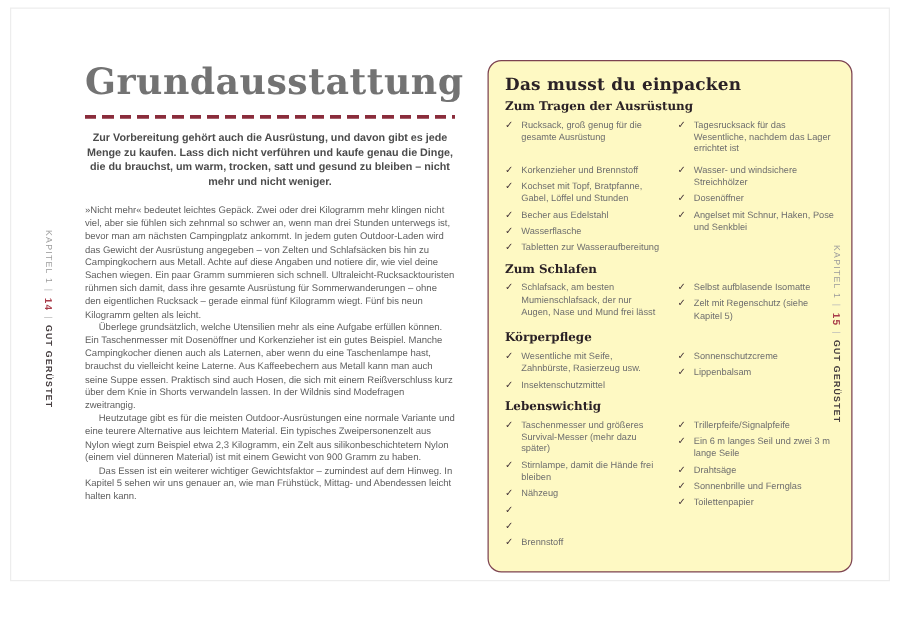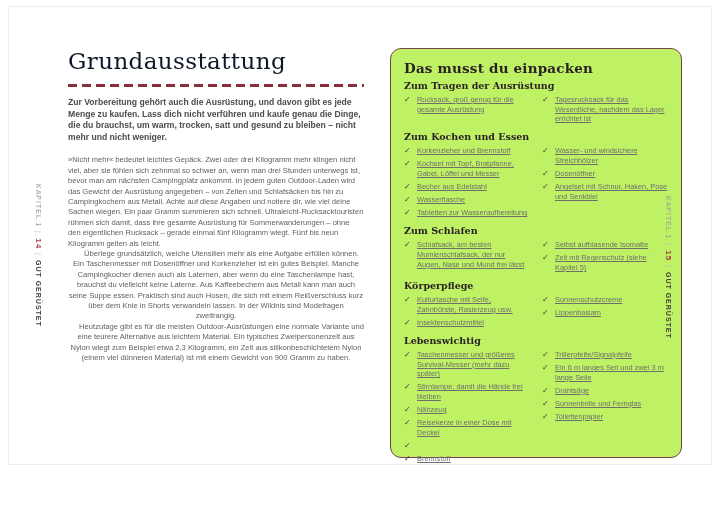--- a/index.html
+++ b/index.html
@@ -5,73 +5,74 @@
   html,body{margin:0;padding:0;background:#ffffff;}
   body{width:720px;height:509px;overflow:hidden;position:relative;
        font-family:"Liberation Sans","DejaVu Sans",sans-serif;
        -webkit-font-smoothing:antialiased;}
   .page-frame{position:absolute;left:8px;top:6px;width:702px;height:457px;
        border:1px solid #ededed;background:#fff;}
 
   
   .left-page{position:absolute;left:68px;top:48px;width:296px;}
   .book-title{font-family:"DejaVu Serif","Liberation Serif",serif;
-       font-weight:normal;font-size:23px;letter-spacing:.4px;color:#0f172a;}
+       font-weight:bold;font-size:29px;letter-spacing:.4px;color:#737373;}
   .dashed-rule{margin-top:10px;height:3px;width:100%;
        background:repeating-linear-gradient(to right,var(--maroon) 0 9px,transparent 9px 14px);}
   .intro{margin-top:10px;font-weight:bold;font-size:8.6px;line-height:11.6px;
-       color:#4c4c4c;text-align:left;}
+       color:#4c4c4c;text-align:center;}
   .bodytext{margin-top:12px;font-size:7.6px;line-height:10.4px;color:#5f5f5f;
        hyphens:auto;}
   .bodytext p{margin:0;}
-  .bodytext p.indent{text-indent:11px;text-align:center;}
+  .bodytext p.indent{text-indent:11px;}
 
   
   .margin-vert{position:absolute;writing-mode:vertical-rl;text-orientation:mixed;
        font-size:7px;letter-spacing:1px;white-space:nowrap;}
   .margin-vert .chapter{color:#9b9b9b;}
   .margin-vert .sep{color:#b9b9b9;margin:0 0 0 0;padding:4px 0;}
   .margin-vert .pageno{color:var(--pagenum);font-weight:bold;font-size:8px;}
   .margin-vert .running{color:#443c3e;font-weight:bold;}
   .margin-left{left:34px;top:184px;}
   .margin-right{left:664px;top:196px;}
 
   
   .checklist-box{position:absolute;left:390px;top:48px;width:292px;height:410px;
        box-sizing:border-box;border:1.5px solid var(--boxborder);border-radius:11px;
-       padding:11px 13px 10px 13px;background:#bef264;}
+       padding:11px 13px 10px 13px;background:#fef9c3;}
   .cl-title{font-family:"DejaVu Serif","Liberation Serif",serif;font-weight:bold;
        font-size:13.5px;color:#2b2226;letter-spacing:.2px;margin-bottom:3px;}
   .section{margin-top:4px;}
   .sec-heading{font-family:"DejaVu Serif","Liberation Serif",serif;font-weight:bold;
        font-size:9.5px;color:#2b2226;margin-bottom:4px;}
   .cols{display:grid;grid-template-columns:1fr 1fr;column-gap:12px;align-items:start;}
   .item{display:flex;margin-bottom:3.5px;}
   .check{flex:0 0 13px;color:#46353a;font-size:8px;font-weight:bold;line-height:9.6px;}
-  .item-text{flex:1;font-size:7.4px;line-height:9.6px;color:#6e6e6e;text-decoration:underline;}
+  .item-text{flex:1;font-size:7.4px;line-height:9.6px;color:#6e6e6e;}
 
   :root{--maroon:#8a2c3b;--boxborder:#7d4350;--pagenum:#a93c4a;}
 </style>
 </head>
 <body>
 
 <div class="page-frame"></div>
 
 <div class="margin-vert margin-left">
   <span class="chapter">KAPITEL 1</span><span class="sep">|</span><span class="pageno">14</span><span class="sep">|</span><span class="running">GUT GERÜSTET</span>
 </div>
 
 <div class="left-page">
   <div class="book-title">Grundausstattung</div>
   <div class="dashed-rule"></div>
   <div class="intro">Zur Vorbereitung gehört auch die Ausrüstung, und davon gibt es jede Menge zu kaufen. Lass dich nicht verführen und kaufe genau die Dinge, die du brauchst, um warm, trocken, satt und gesund zu bleiben – nicht mehr und nicht weniger.</div>
   <div class="bodytext">
     <p>»Nicht mehr« bedeutet leichtes Gepäck. Zwei oder drei Kilogramm mehr klingen nicht viel, aber sie fühlen sich zehnmal so schwer an, wenn man drei Stunden unterwegs ist, bevor man am nächsten Campingplatz ankommt. In jedem guten Outdoor-Laden wird das Gewicht der Ausrüstung angegeben – von Zelten und Schlafsäcken bis hin zu Campingkochern aus Metall. Achte auf diese Angaben und notiere dir, wie viel deine Sachen wiegen. Ein paar Gramm summieren sich schnell. Ultraleicht-Rucksacktouristen rühmen sich damit, dass ihre gesamte Ausrüstung für Sommerwanderungen – ohne den eigentlichen Rucksack – gerade einmal fünf Kilogramm wiegt. Fünf bis neun Kilogramm gelten als leicht.</p>
     <p class="indent">Überlege grundsätzlich, welche Utensilien mehr als eine Aufgabe erfüllen können. Ein Taschenmesser mit Dosenöffner und Korkenzieher ist ein gutes Beispiel. Manche Campingkocher dienen auch als Laternen, aber wenn du eine Taschenlampe hast, brauchst du vielleicht keine Laterne. Aus Kaffeebechern aus Metall kann man auch seine Suppe essen. Praktisch sind auch Hosen, die sich mit einem Reißverschluss kurz über dem Knie in Shorts verwandeln lassen. In der Wildnis sind Modefragen zweitrangig.</p>
     <p class="indent">Heutzutage gibt es für die meisten Outdoor-Ausrüstungen eine normale Variante und eine teurere Alternative aus leichtem Material. Ein typisches Zweipersonenzelt aus Nylon wiegt zum Beispiel etwa 2,3 Kilogramm, ein Zelt aus silikonbeschichtetem Nylon (einem viel dünneren Material) ist mit einem Gewicht von 900 Gramm zu haben.</p>
+    <p class="indent">Das Essen ist ein weiterer wichtiger Gewichtsfaktor – zumindest auf dem Hinweg. In Kapitel 5 sehen wir uns genauer an, wie man Frühstück, Mittag- und Abendessen leicht halten kann.</p>
   </div>
 </div>
 
 <div class="checklist-box">
   <div class="cl-title">Das musst du einpacken</div>
   <div>
       <div class="section">
         <div class="sec-heading">Zum Tragen der Ausrüstung</div>
         <div class="cols">
           <div>
@@ -82,30 +83,29 @@
           </div>
           <div>
             <div class="item">
               <span class="check">✓</span>
               <span class="item-text">Tagesrucksack für das Wesentliche, nachdem das Lager errichtet ist</span>
             </div>
           </div>
         </div>
       </div>
       <div class="section">
-        <div class="sec-heading">Zum Kochen und Essen</div>
         <div class="cols">
           <div>
             <div class="item">
               <span class="check">✓</span>
               <span class="item-text">Korkenzieher und Brennstoff</span>
             </div>
             <div class="item">
               <span class="check">✓</span>
-              <span class="item-text">Kochset mit Topf, Bratpfanne, Gabel, Löffel und Messer</span>
+              <span class="item-text">Kochset mit Topf, Bratpfanne, Gabel, Löffel und Stunden</span>
             </div>
             <div class="item">
               <span class="check">✓</span>
               <span class="item-text">Becher aus Edelstahl</span>
             </div>
             <div class="item">
               <span class="check">✓</span>
               <span class="item-text">Wasserflasche</span>
             </div>
             <div class="item">
@@ -149,21 +149,21 @@
             </div>
           </div>
         </div>
       </div>
       <div class="section">
         <div class="sec-heading">Körperpflege</div>
         <div class="cols">
           <div>
             <div class="item">
               <span class="check">✓</span>
-              <span class="item-text">Kulturtasche mit Seife, Zahnbürste, Rasierzeug usw.</span>
+              <span class="item-text">Wesentliche mit Seife, Zahnbürste, Rasierzeug usw.</span>
             </div>
             <div class="item">
               <span class="check">✓</span>
               <span class="item-text">Insektenschutzmittel</span>
             </div>
           </div>
           <div>
             <div class="item">
               <span class="check">✓</span>
               <span class="item-text">Sonnenschutzcreme</span>
@@ -186,21 +186,20 @@
             <div class="item">
               <span class="check">✓</span>
               <span class="item-text">Stirnlampe, damit die Hände frei bleiben</span>
             </div>
             <div class="item">
               <span class="check">✓</span>
               <span class="item-text">Nähzeug</span>
             </div>
             <div class="item">
               <span class="check">✓</span>
-              <span class="item-text">Reisekerze in einer Dose mit Deckel</span>
             </div>
             <div class="item">
               <span class="check">✓</span>
             </div>
             <div class="item">
               <span class="check">✓</span>
               <span class="item-text">Brennstoff</span>
             </div>
           </div>
           <div>

